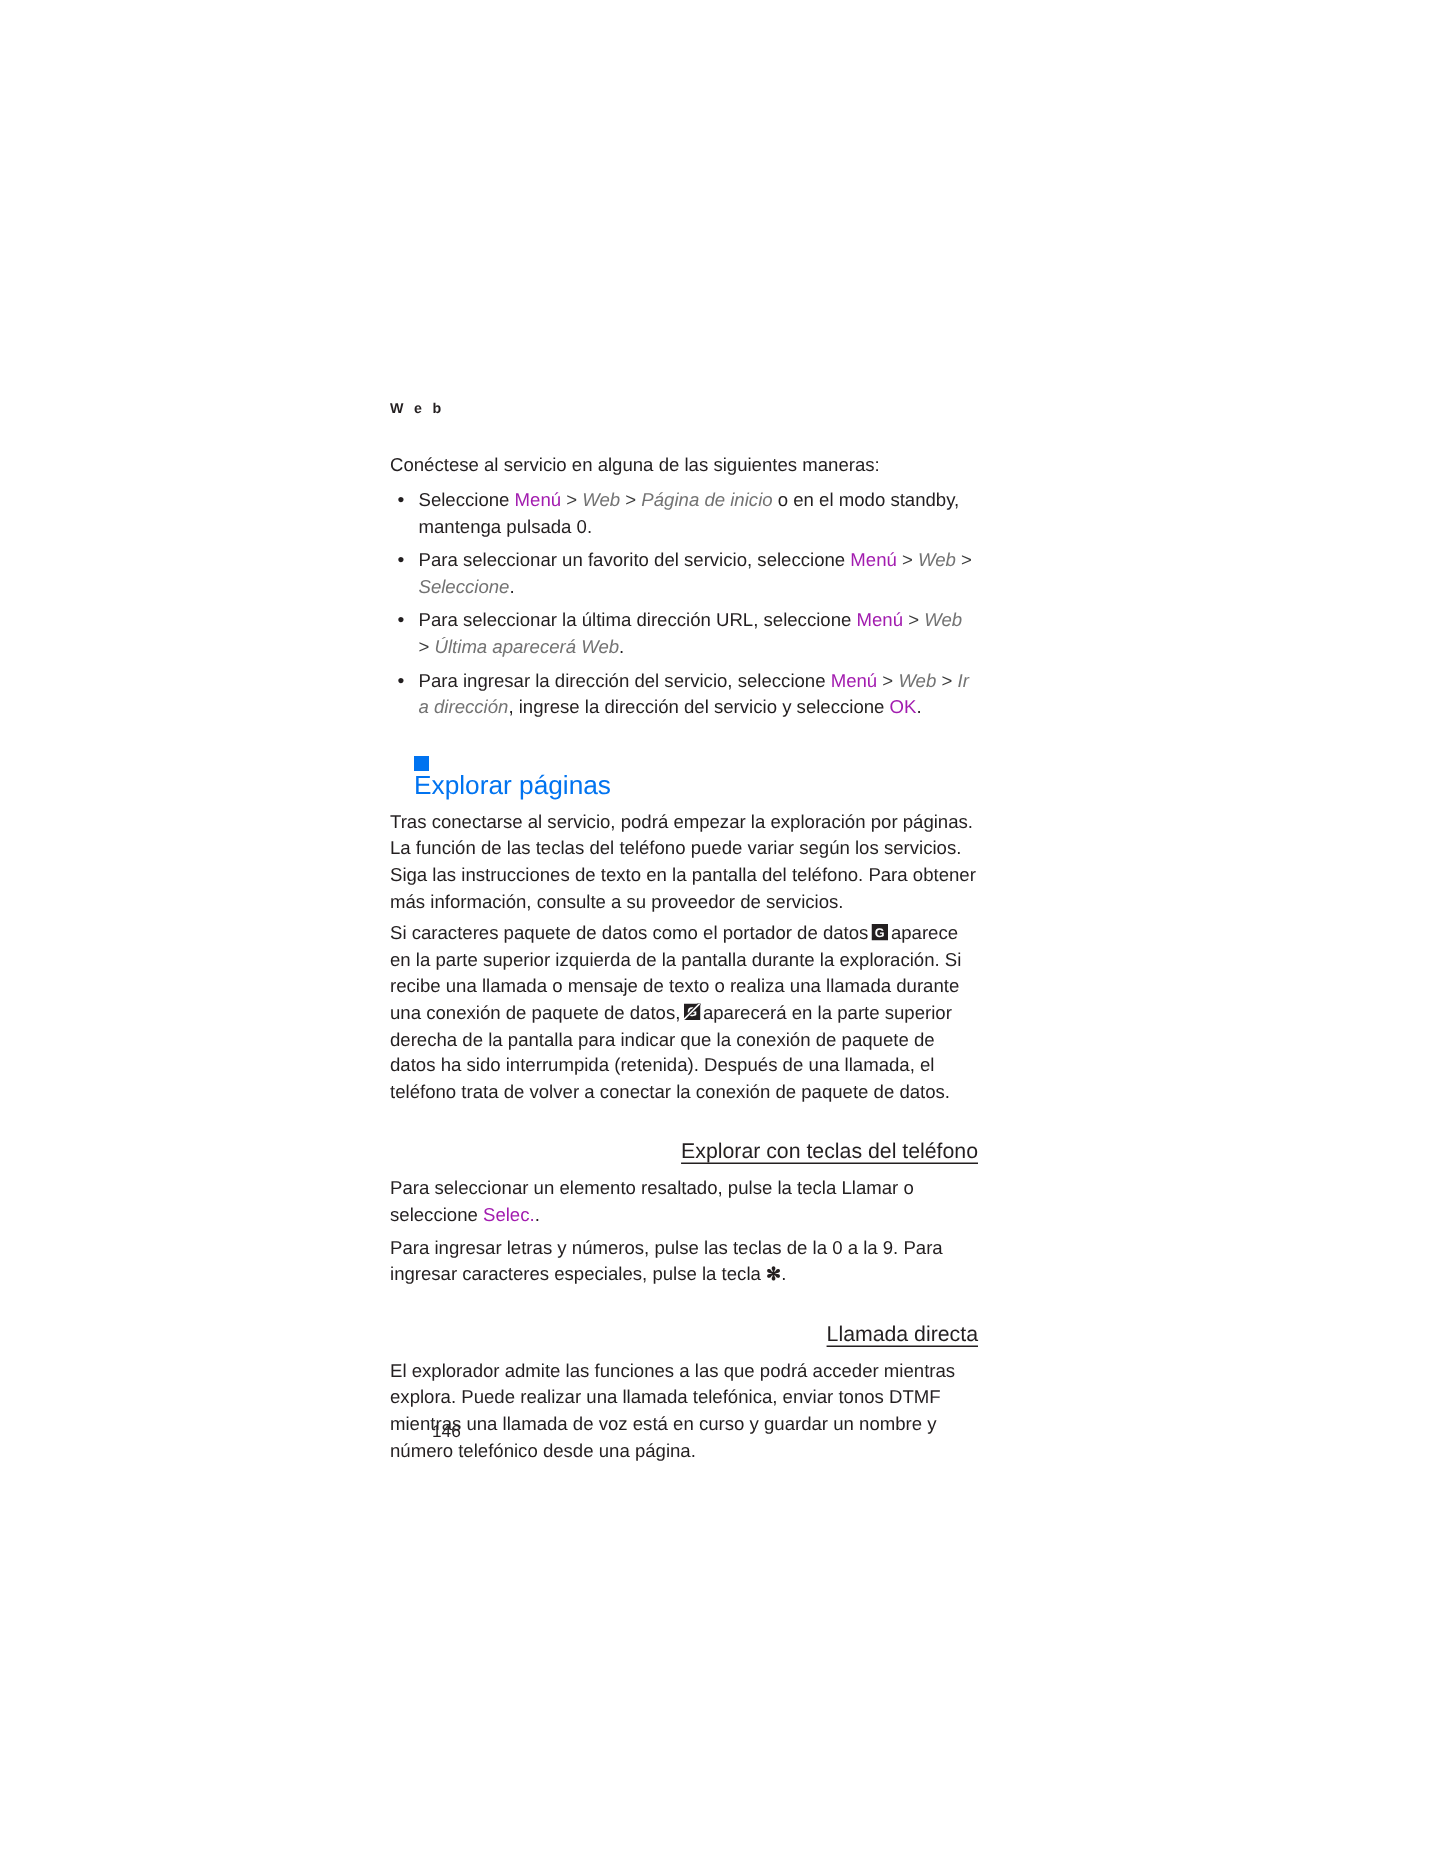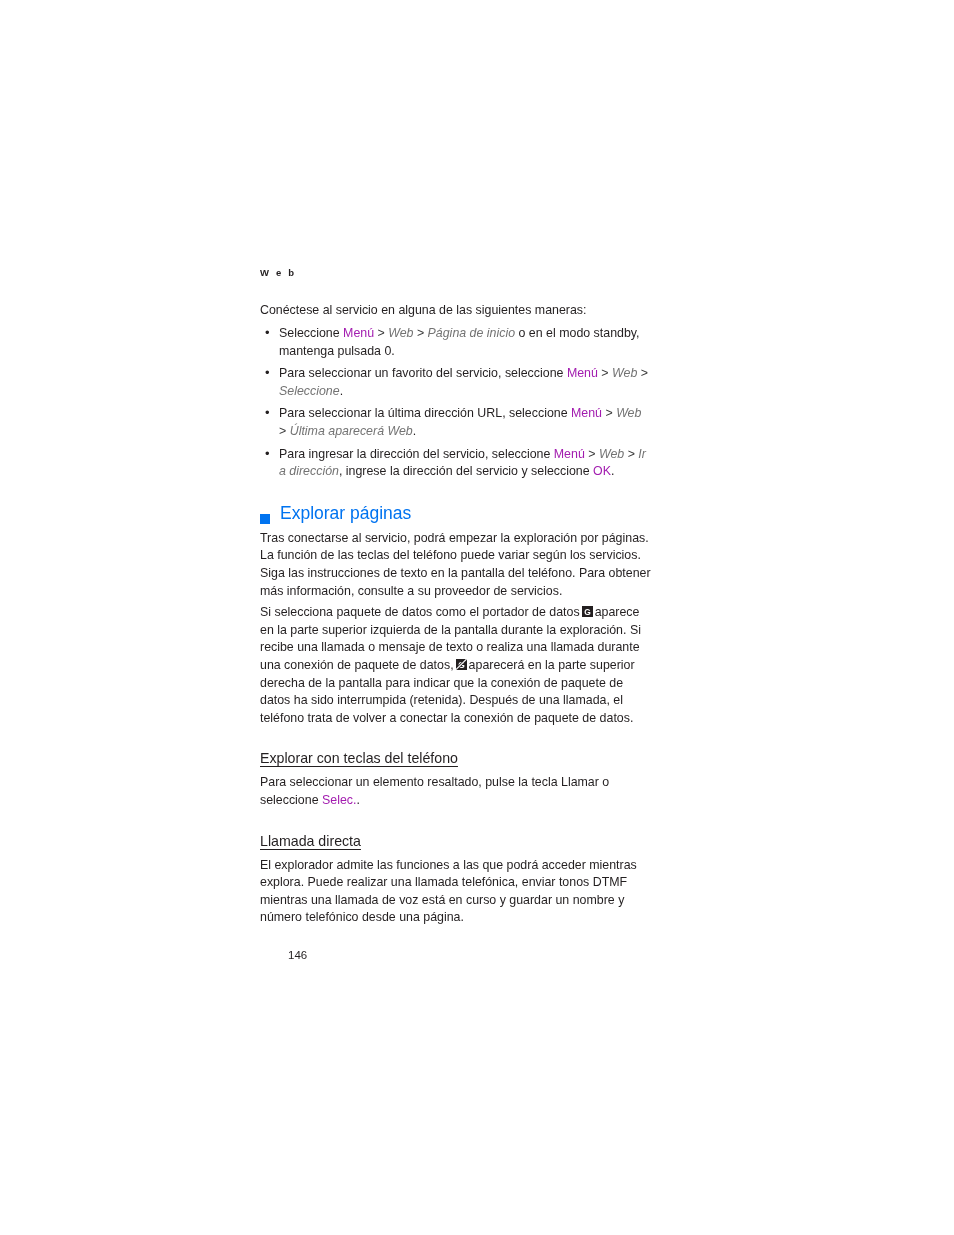--- a/index.html
+++ b/index.html
@@ -72,22 +72,23 @@
   }
   .lnk-i {
     color: #737373;
     font-style: italic;
   }
   .sep { color: #3a3a3a; }
 
   
   .h1 {
     display: flex;
-    align-items: flex-end;
-    margin: 22px 0 7px 0;
+    align-items: flex-start;
+    margin: 22px 0 7px 16px;
+    flex-direction: column;
   }
   .h1 .sq {
     width: 10px;
     height: 10px;
     background: #0073f0;
     margin-right: 10px;
     flex: 0 0 auto;
     position: relative;
     top: 1px;
   }
@@ -100,20 +101,21 @@
 
   
   .h2 {
     font-size: 14.2px;
     font-weight: normal;
     color: #231f20;
     text-decoration: underline;
     text-underline-offset: 3px;
     margin: 22px 0 6px 0;
     line-height: 19px;
+    text-align: right;
   }
 
   
   .ico {
     display: inline-block;
     width: 11px;
     height: 11px;
     vertical-align: -1px;
     position: relative;
     margin: 0 2px;
@@ -153,38 +155,41 @@
   </ul>
 
   <div class="h1">
     <span class="sq"></span>
     <span class="h1txt">Explorar páginas</span>
   </div>
 
   <p class="para">Tras conectarse al servicio, podrá empezar la exploración por páginas. La función de las teclas del teléfono puede variar según los servicios. Siga las instrucciones de texto en la pantalla del teléfono. Para obtener más información, consulte a su proveedor de servicios.</p>
 
   <p class="para">
-    <span>Si selecciona paquete de datos como el portador de datos</span><span class="ico"><svg width="11" height="11" viewBox="0 0 11 11">
+    <span>Si caracteres paquete de datos como el portador de datos</span><span class="ico"><svg width="11" height="11" viewBox="0 0 11 11">
           <rect x="0" y="0" width="11" height="11" fill="#231f20"></rect>
           <text x="5.5" y="8.6" font-family="Liberation Sans, sans-serif" font-size="8.4" font-weight="bold" fill="#ffffff" text-anchor="middle">G</text>
         </svg></span><span>aparece en la parte superior izquierda de la pantalla durante la exploración. Si recibe una llamada o mensaje de texto o realiza una llamada durante una conexión de paquete de datos,</span><span class="ico"><svg width="11" height="11" viewBox="0 0 11 11">
           <rect x="0" y="0" width="11" height="11" fill="#231f20"></rect>
           <text x="5.5" y="8.6" font-family="Liberation Sans, sans-serif" font-size="8.4" font-weight="bold" fill="#ffffff" text-anchor="middle">G</text>
           <line x1="-1" y1="11.5" x2="11.5" y2="-1" stroke="#231f20" stroke-width="2.4"></line>
           <line x1="0" y1="10.6" x2="10.6" y2="0" stroke="#ffffff" stroke-width="1.1"></line>
         </svg></span><span>aparecerá en la parte superior derecha de la pantalla para indicar que la conexión de paquete de datos ha sido interrumpida (retenida). Después de una llamada, el teléfono trata de volver a conectar la conexión de paquete de datos.</span>
   </p>
 
   <h2 class="h2">Explorar con teclas del teléfono</h2>
 
 
   <p class="para">
     <span>Para seleccionar un elemento resaltado, pulse la tecla Llamar o seleccione </span><span class="lnk">Selec.</span><span>.</span>
   </p>
 
+  <p class="para">
+    <span>Para ingresar letras y números, pulse las teclas de la 0 a la 9. Para ingresar caracteres especiales, pulse la tecla </span><span class="ast">✻</span><span>.</span>
+  </p>
 
   <h2 class="h2">Llamada directa</h2>
 
   <p class="para">El explorador admite las funciones a las que podrá acceder mientras explora. Puede realizar una llamada telefónica, enviar tonos DTMF mientras una llamada de voz está en curso y guardar un nombre y número telefónico desde una página.</p>
 
 </div>
 
 <div class="folio">146</div>
 
 </body></html>

